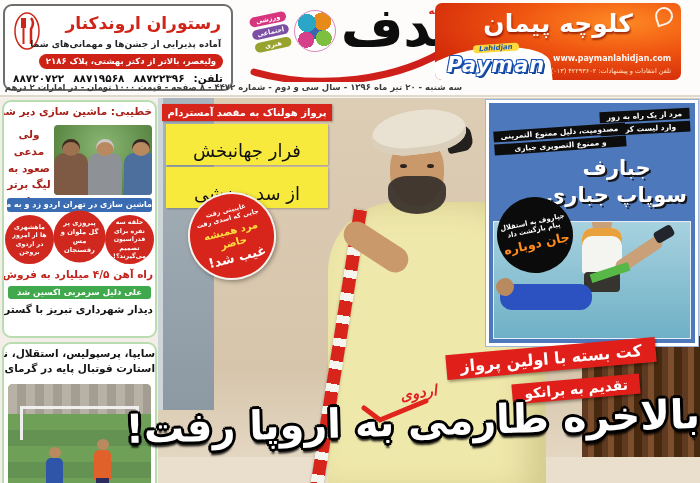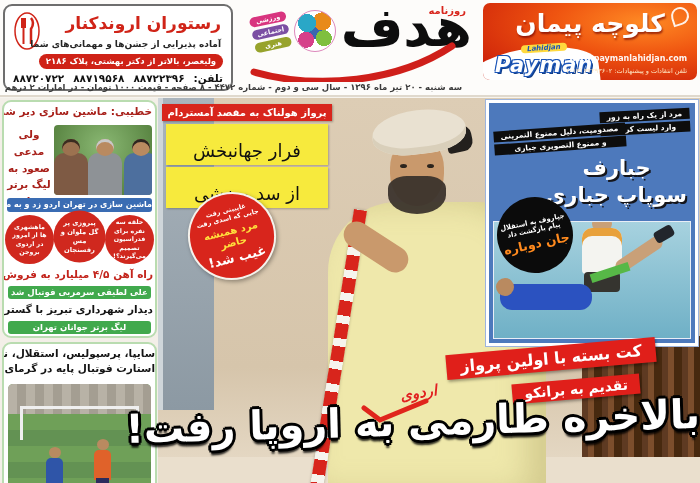--- a/index.html
+++ b/index.html
@@ -29,21 +29,21 @@
     radial-gradient(circle at 68% 26%, #e88a1a 0 9px, rgba(0,0,0,0) 9px),
     radial-gradient(circle at 72% 68%, #7fbf3f 0 8px, rgba(0,0,0,0) 8px),
     radial-gradient(circle at 28% 72%, #d6408a 0 8px, rgba(0,0,0,0) 8px),
     radial-gradient(circle at 52% 50%, #3a66b0 0 8px, rgba(0,0,0,0) 8px), #fff; }
   .logo-tags { position:absolute; left:16px; top:14px; display:flex; flex-direction:column; gap:3px; transform:rotate(-12deg); }
   .logo-tag { font-size:6.5px; font-weight:bold; color:#fff; padding:1px 5px; border-radius:6px; text-align:center; }
   .tag0 { background:#d8357f; } .tag1 { background:#7b4fa3; } .tag2 { background:#97a32c; }
   .dateline { position:absolute; left:6px; top:82px; width:456px; text-align:center; font-size:8.5px; font-weight:bold; color:#3c3c3c; white-space:nowrap; }
 
   
-  .ad-right { position:absolute; right:3px; top:3px; width:214px; height:77px; border-radius:7px; overflow:hidden;
+  .ad-right { position:absolute; right:19px; top:3px; width:246px; height:77px; border-radius:7px; overflow:hidden;
     background: radial-gradient(ellipse at 75% 25%, #ff8a24 0%, #ef5410 40%, #c41408 100%); }
   .payman-fa { position:absolute; top:6px; right:0; left:0; text-align:center; color:#fff; font-size:25px; font-weight:bold; text-shadow:1px 2px 2px rgba(110,0,0,.65); }
   .stamp { position:absolute; right:8px; top:4px; width:18px; height:18px; border:2px solid #fff; border-radius:50% 50% 50% 0; transform:rotate(-18deg); opacity:.9; }
   .swoosh { position:absolute; left:-14px; bottom:-14px; width:130px; height:46px; background:#fff; border-radius:60% 60% 0 0; transform:rotate(-7deg); }
   .brand { position:absolute; left:12px; bottom:3px; direction:ltr; text-align:center; }
   .lahidjan { display:inline-block; background:#ffd93d; color:#1b55b8; font-size:7px; font-weight:bold; font-style:italic; padding:0 6px; border-radius:6px; transform:rotate(-4deg); }
   .payman-en { display:block; color:#fff; font-size:21px; font-weight:bold; font-style:italic; letter-spacing:1px; margin-top:-1px;
     text-shadow:1px 1px 0 #1b55b8, -1px -1px 0 #1b55b8, 1px -1px 0 #1b55b8, -1px 1px 0 #1b55b8, 2px 2px 0 #123f8a; }
   .website { position:absolute; right:10px; bottom:17px; color:#fff; font-size:8px; font-weight:bold; direction:ltr; opacity:.95; }
   .phoneline { position:absolute; right:10px; bottom:5px; color:#ffe7c4; font-size:6.5px; }
@@ -287,23 +287,22 @@
             <span class="head"></span>
           </span>
       </div>
       <div class="caption-blue">ماشین سازی در تهران اردو زد و به مصاف نفت می رود</div>
       <div class="circles">
         <span class="circle">حلقه سه نفره برای فدراسیون تصمیم می‌گیرند؟!</span>
         <span class="circle">پیروزی پر گل ملوان و مس رفسنجان</span>
         <span class="circle">ماهشهری ها از امروز در اردوی بروجن</span>
       </div>
       <div class="redline">راه آهن ۴/۵ میلیارد به فروش می رسد</div>
-      <div class="greenbar gb1">علی لطیفی سرمربی فوتبال شد</div>
+      <div class="greenbar gb1">علی دلیل سرمربی اکسین شد</div>
       <div class="blackline">دیدار شهرداری تبریز با گسترش و تراکتور</div>
-      <div class="greenbar gb2">لیگ برتر جوانان تهران</div>
     </div>
 
     <div class="box2">
       <div class="b2line">سایپا، پرسپولیس، استقلال، نفت</div>
       <div class="b2line">استارت فوتبال پایه در گرمای ماه تیر</div>
       <div class="photo2">
         <span class="stand"></span>
         <span class="field"></span>
         <span class="goal"></span>
         <span class="player p-blue">

